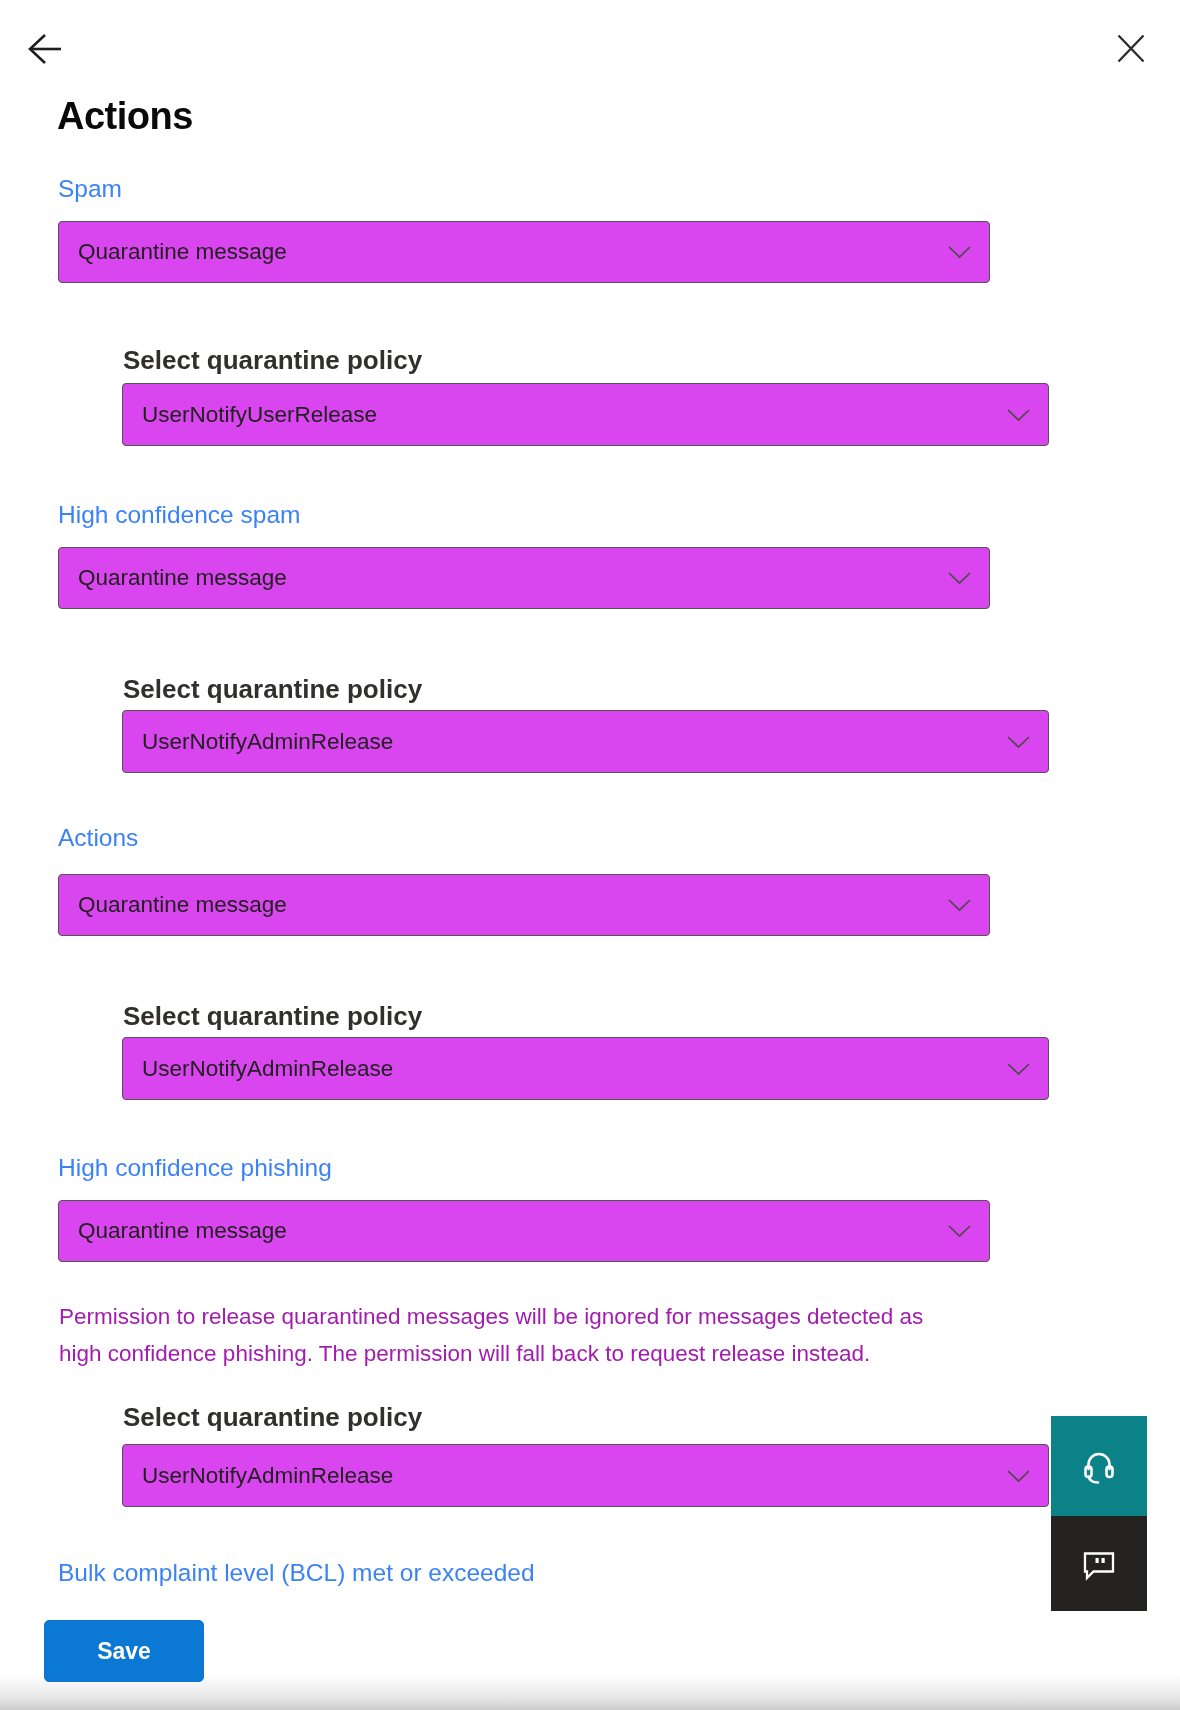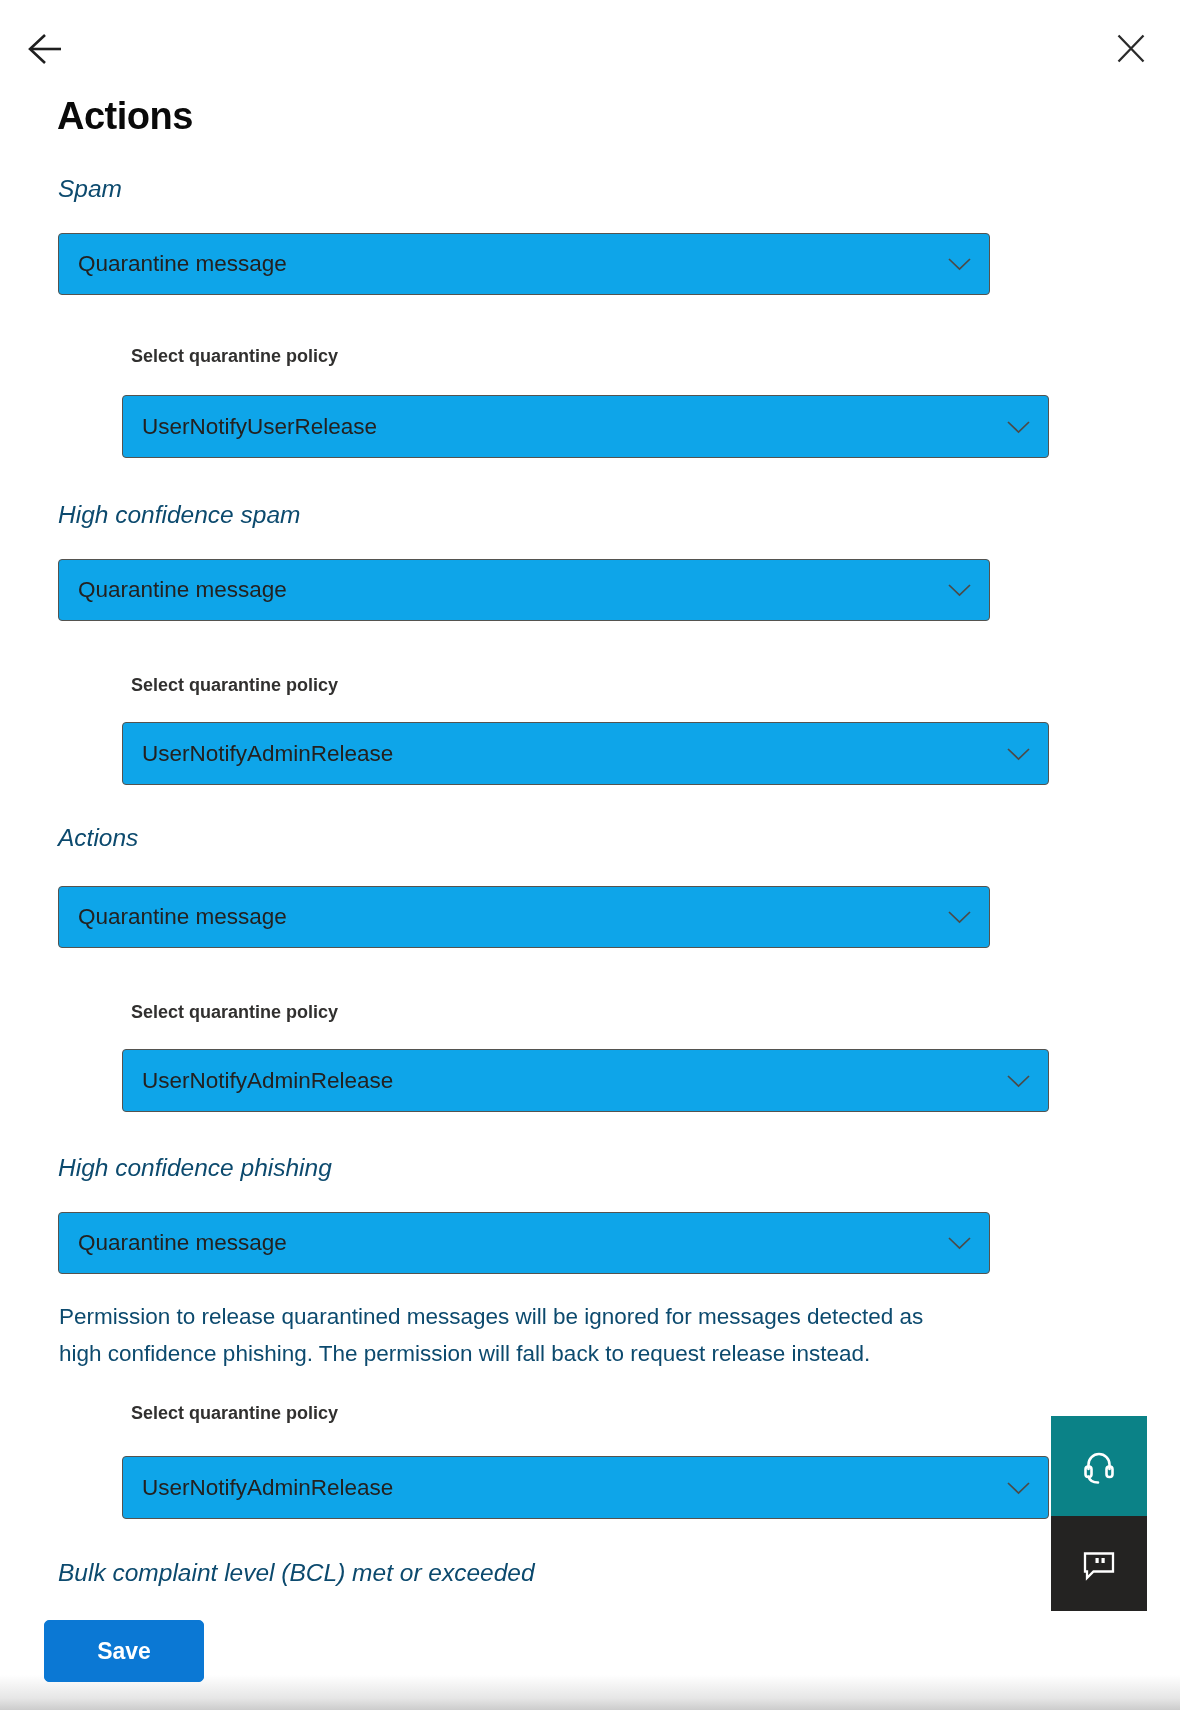--- a/index.html
+++ b/index.html
@@ -4,31 +4,31 @@
 <style>
   html,body{margin:0;padding:0;background:#ffffff;}
   .page{position:relative;width:1180px;height:1710px;background:#ffffff;
         font-family:"Liberation Sans",sans-serif;overflow:hidden;padding-left:16px;}
 
   .icon-btn{position:absolute;background:none;border:none;padding:0;margin:0;cursor:pointer;line-height:0;}
 
   .title{position:absolute;left:57px;top:97px;font-size:38px;font-weight:700;
          color:#0a0a0a;letter-spacing:-0.5px;line-height:1;}
 
-  .sec-label{position:absolute;left:58px;font-size:24.5px;color:#0c4a6e;line-height:1;white-space:nowrap;font-style:italic;}
-  .pol-label{position:absolute;left:131px;font-size:18px;font-weight:700;color:#31302f;line-height:1;white-space:nowrap;}
+  .sec-label{position:absolute;left:58px;font-size:24.5px;color:#3b82f6;line-height:1;white-space:nowrap;}
+  .pol-label{position:absolute;left:123px;font-size:26px;font-weight:700;color:#31302f;line-height:1;white-space:nowrap;}
 
-  .dd{position:absolute;height:62px;border:1.4px solid #55534f;border-radius:4px;background:#0ea5e9;
-      display:flex;align-items:center;padding:0 60px 0 19px;box-sizing:border-box;cursor:pointer;margin-top:12px;}
+  .dd{position:absolute;height:62px;border:1.4px solid #55534f;border-radius:4px;background:#d946ef;
+      display:flex;align-items:center;padding:0 60px 0 19px;box-sizing:border-box;cursor:pointer;}
   .main-dd{left:58px;width:932px;}
   .sub-dd{left:122px;width:927px;height:63px;}
   .dd-val{font-size:22.5px;color:#232120;white-space:nowrap;}
   .chev{position:absolute;right:17px;top:50%;transform:translateY(-50%);}
 
-  .note{position:absolute;left:59px;top:1298px;font-size:22.5px;color:#0c4a6e;line-height:37px;white-space:nowrap;}
+  .note{position:absolute;left:59px;top:1298px;font-size:22.5px;color:#a21caf;line-height:37px;white-space:nowrap;}
 
   .footer{position:absolute;left:0;top:1593px;width:1180px;height:117px;z-index:5;
           background:linear-gradient(180deg,#ffffff 0%,#ffffff 70%,#e6e6e6 90%,#cccccc 100%);}
   .btn{position:absolute;top:27px;height:62px;border-radius:5px;font-family:inherit;font-size:23px;cursor:pointer;}
   .btn-save{left:44px;width:160px;background:#0b78d4;border:1px solid #0b78d4;color:#ffffff;font-weight:700;}
   .btn-cancel{left:229px;width:164px;background:#e2e2e2;border:1px solid #929090;color:#201f1e;font-weight:400;}
 
   .help-btn{position:absolute;left:1051px;width:96px;border:none;margin:0;padding:0;cursor:pointer;
             display:flex;align-items:center;justify-content:center;z-index:6;}
   .help-teal{top:1416px;height:100px;background:#0b8287;}

